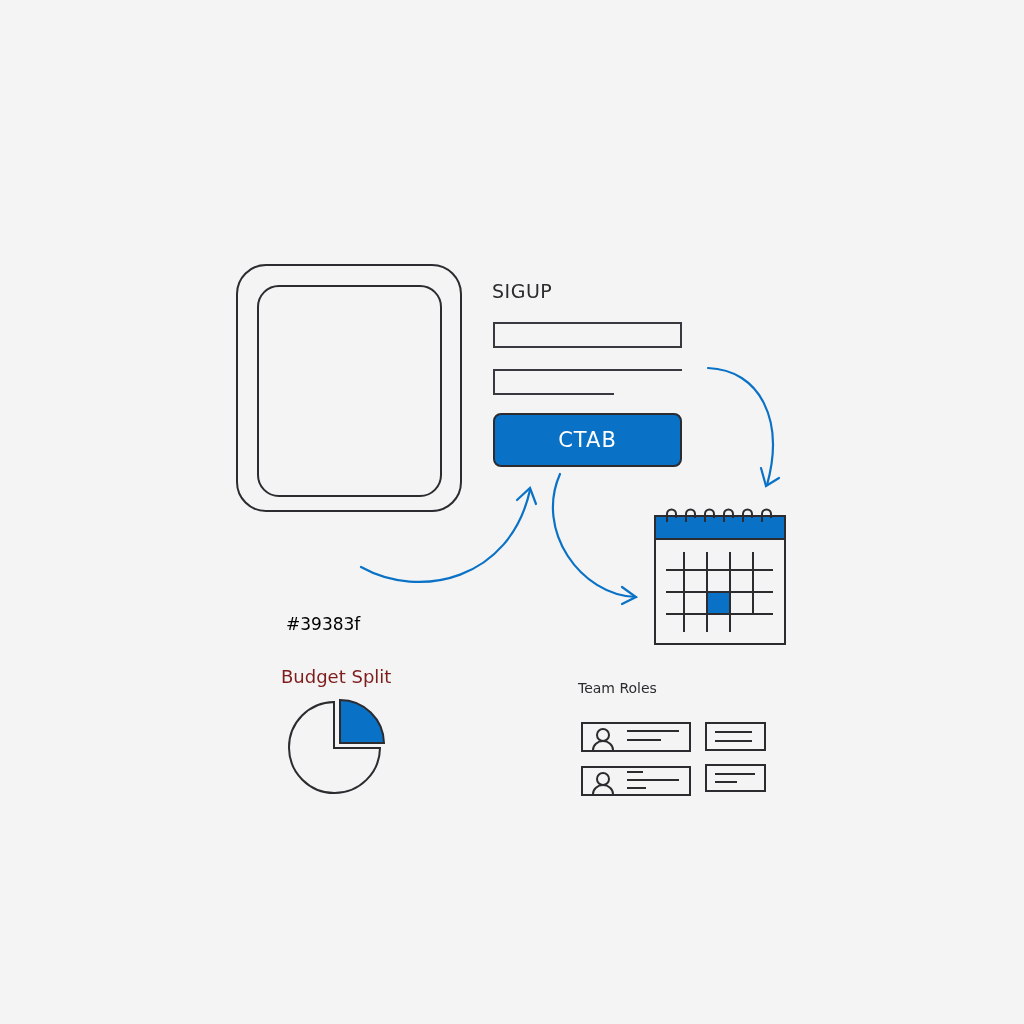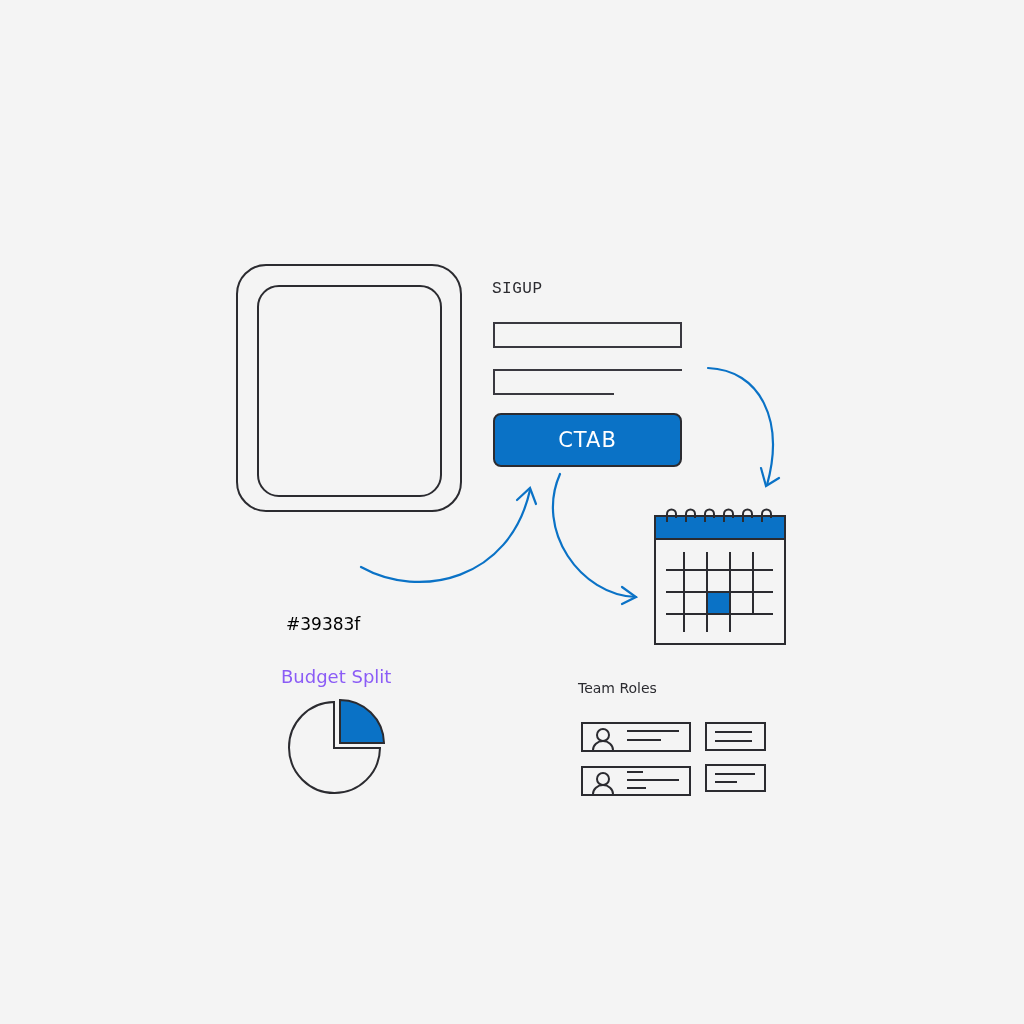--- a/index.html
+++ b/index.html
@@ -14,38 +14,37 @@
     .abs { position: absolute; }
     .device-outer {
       left: 236px; top: 264px; width: 226px; height: 248px;
       border: 2px solid #2b2b30; border-radius: 30px; box-sizing: border-box;
     }
     .device-inner {
       left: 257px; top: 285px; width: 185px; height: 212px;
       border: 2px solid #2b2b30; border-radius: 22px; box-sizing: border-box;
     }
     .signup-title {
-      left: 492px; top: 280px; font-size: 16px; letter-spacing: 0.5px;
+      left: 492px; top: 280px; font-size: 19px; letter-spacing: 0.5px;
       color: #2b2b30;
-      font-family: Liberation Mono, monospace;
     }
     .field {
       border: 2px solid #39383f; box-sizing: border-box; background: transparent;
     }
     .field-1 { left: 493px; top: 322px; width: 189px; height: 26px; }
     .field-2 { left: 493px; top: 369px; width: 189px; height: 26px; border-right: none; border-bottom: none; }
     .field-2-bottom { left: 493px; top: 393px; width: 121px; height: 2px; background: #39383f; }
     .cta {
       left: 493px; top: 413px; width: 189px; height: 54px;
       background: #0a72c6; border: 2px solid #2b2b30; border-radius: 8px; box-sizing: border-box;
       color: #ffffff; font-size: 21px; display: flex; align-items: center; justify-content: center;
       letter-spacing: 1px; cursor: pointer;
     }
     .hex-label { left: 286px; top: 614px; font-size: 17px; color: #000000; }
-    .budget-label { left: 281px; top: 666px; font-size: 18px; color: #8b5cf6; }
+    .budget-label { left: 281px; top: 666px; font-size: 18px; color: #7f1d1d; }
     .team-label { left: 578px; top: 680px; font-size: 14px; color: #2b2b30; }
     svg { position: absolute; left: 0; top: 0; overflow: visible; }
   </style>
 </head>
 <body>
 
 <div class="abs device-outer"></div>
 <div class="abs device-inner"></div>
 
 <div class="abs signup-title">SIGUP</div>

